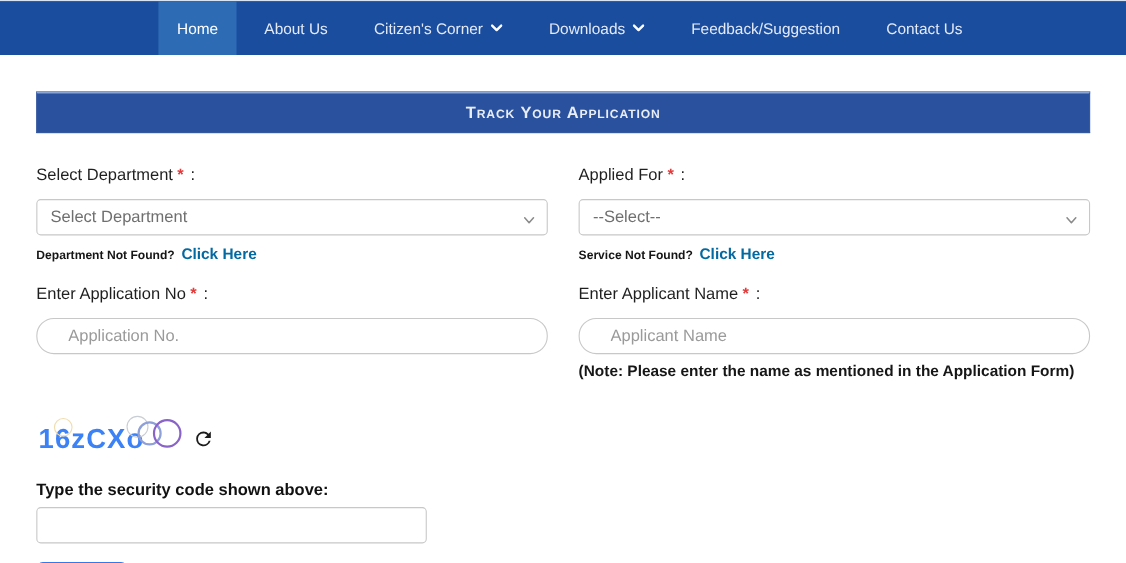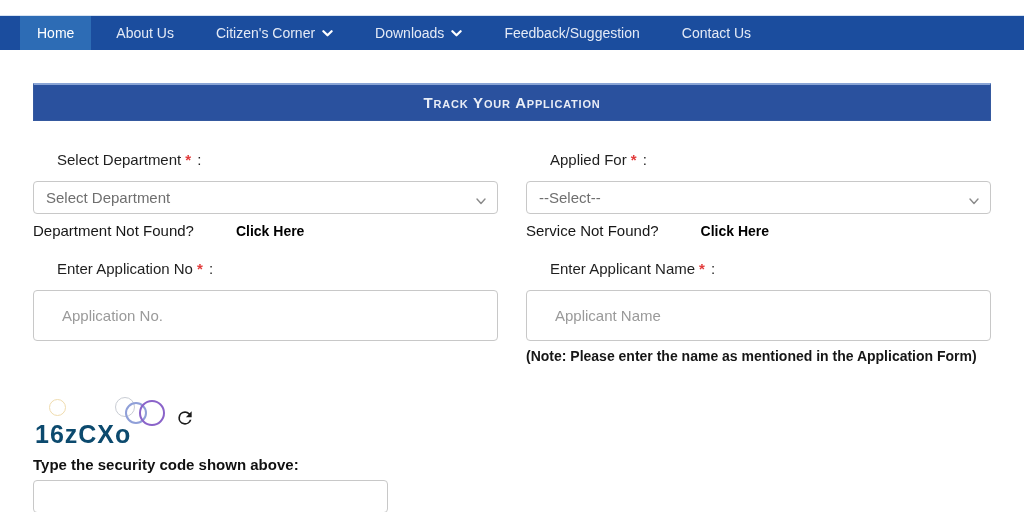--- a/index.html
+++ b/index.html
@@ -1,60 +1,60 @@
 <!DOCTYPE html>
 <html><head>
 <meta charset="utf-8">
 <style>
   * { margin:0; padding:0; box-sizing:border-box; }
   html,body { width:1024px; height:512px; background:#ffffff; overflow:hidden;
               font-family:"Liberation Sans", sans-serif; }
 
   
-  .topbar { margin-top:15px; height:35px; background:#1b4d9e; display:flex; align-items:stretch;
-            padding-left:20px; border-top:1px solid #d7e3f2; }
+  .topbar { margin-top:0; height:50px; background:#1b4d9e; display:flex; align-items:stretch;
+            padding-left:20px; border-top:1px solid #d7e3f2;justify-content:center; }
   .nav-item { display:flex; align-items:center; gap:7px; padding:0 17px; margin-right:8px;
               color:#e4eaf6; font-size:14px; cursor:pointer; white-space:nowrap; }
   .nav-item.active { background:#2d6cb5; color:#ffffff; }
   .nav-chevron { width:11px; height:11px; display:inline-block; }
   .nav-chevron svg { display:block; }
 
   
   .banner { margin:33px 33px 0 33px; height:38px; background:#2a519e;
             border:1px solid #35599f; border-top:2px solid #8aa5d6;
             display:flex; align-items:center; justify-content:center; }
   .banner-title { color:#e9edf6; font-size:15px; font-weight:700; letter-spacing:0.8px;
                   font-variant:small-caps; }
 
   
   .form-wrap { margin:30px 33px 0 33px; }
   .grid { display:grid; grid-template-columns:1fr 1fr; column-gap:28px; }
-  .field-label { font-size:15px; color:#1f1f1f; margin-bottom:13px;margin-left:24px; }
+  .field-label { font-size:15px; color:#1f1f1f; margin-bottom:13px; }
   .req { color:#e23b3b; font-weight:700; margin:0 2px 0 4px; }
   .fake-select { position:relative; height:33px; border:1px solid #c8c8c8; border-radius:4px;
                  background:#ffffff; display:flex; align-items:center; padding:0 30px 0 12px;
                  cursor:pointer; }
   .fake-select .sel-value { color:#6f6f6f; font-size:15px; }
   .sel-chevron { position:absolute; right:10px; top:11px; width:12px; height:12px; }
   .helper { margin-top:8px; display:flex; align-items:baseline; gap:6px; }
-  .helper-bold { font-size:15px; font-weight:400; color:#161616; }
-  .helper-link { font-size:14px; font-weight:700; color:#000000; cursor:pointer;margin-left:36px; }
+  .helper-bold { font-size:11px; font-weight:700; color:#161616; }
+  .helper-link { font-size:14px; font-weight:700; color:#0369a1; cursor:pointer; }
   .row2 { margin-top:21px; }
-  .text-input { width:100%; height:51px; border:1px solid #c8c8c8; border-radius:4px;
+  .text-input { width:100%; height:33px; border:1px solid #c8c8c8; border-radius:16px;
                 padding:0 28px; font-size:15px; color:#333; outline:none;
                 font-family:"Liberation Sans", sans-serif; }
   .text-input::placeholder { color:#9a9a9a; }
   .note { margin-top:7px; font-size:14px; font-weight:700; color:#161616; }
 
   
   .captcha-block { margin:36px 33px 0 33px; }
   .captcha-row { display:flex; align-items:center; gap:10px; height:36px; }
   .captcha-img { position:relative; width:132px; height:36px; }
-  .captcha-code { position:absolute; left:2px; top:20px; font-size:25px; font-weight:700;
-                  color:#0c4a6e; letter-spacing:1px; }
+  .captcha-code { position:absolute; left:2px; top:4px; font-size:25px; font-weight:700;
+                  color:#3b82f6; letter-spacing:1px; }
   .cc { position:absolute; border-radius:50%; }
   .cc-yellow { left:16px; top:-1px; width:17px; height:17px; border:1px solid #f0dcae; }
   .cc-gray  { left:82px; top:-3px; width:20px; height:20px; border:1px solid #c9cdd4; }
   .cc-blue  { left:92px; top:2px;  width:22px; height:22px; border:2px solid #8f9fd8; }
   .cc-purple{ left:106px; top:0px; width:26px; height:26px; border:2px solid #8a63c9; }
   .refresh-btn { width:20px; height:20px; cursor:pointer; display:inline-block; }
   .sec-label { margin-top:20px; font-size:15px; font-weight:700; color:#111; }
   .captcha-input { margin-top:7px; width:355px; height:33px; border:1px solid #c8c8c8;
                    border-radius:4px; padding:0 12px; font-size:15px; outline:none; }
 

